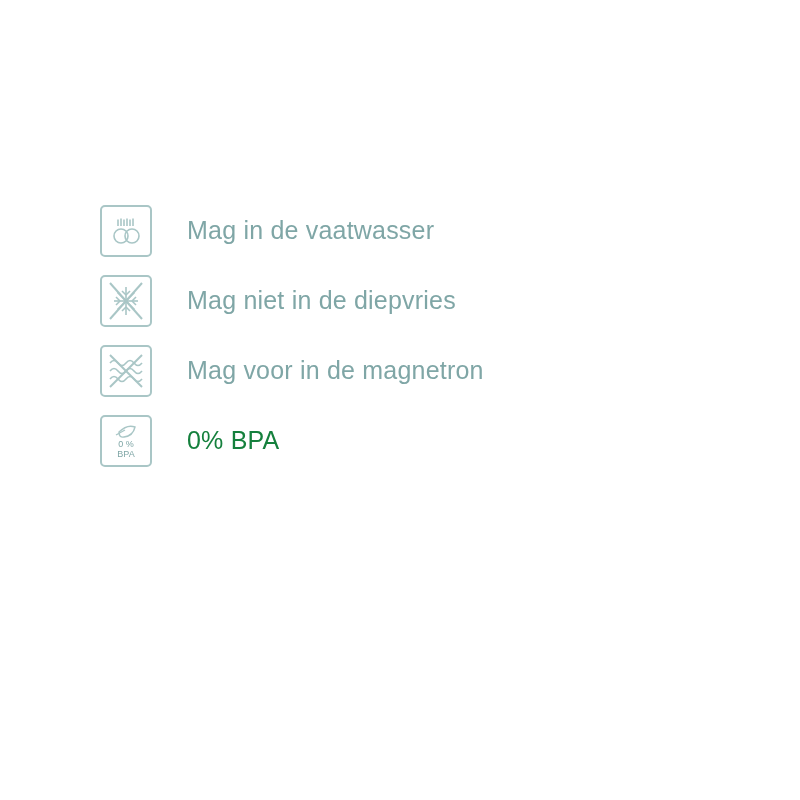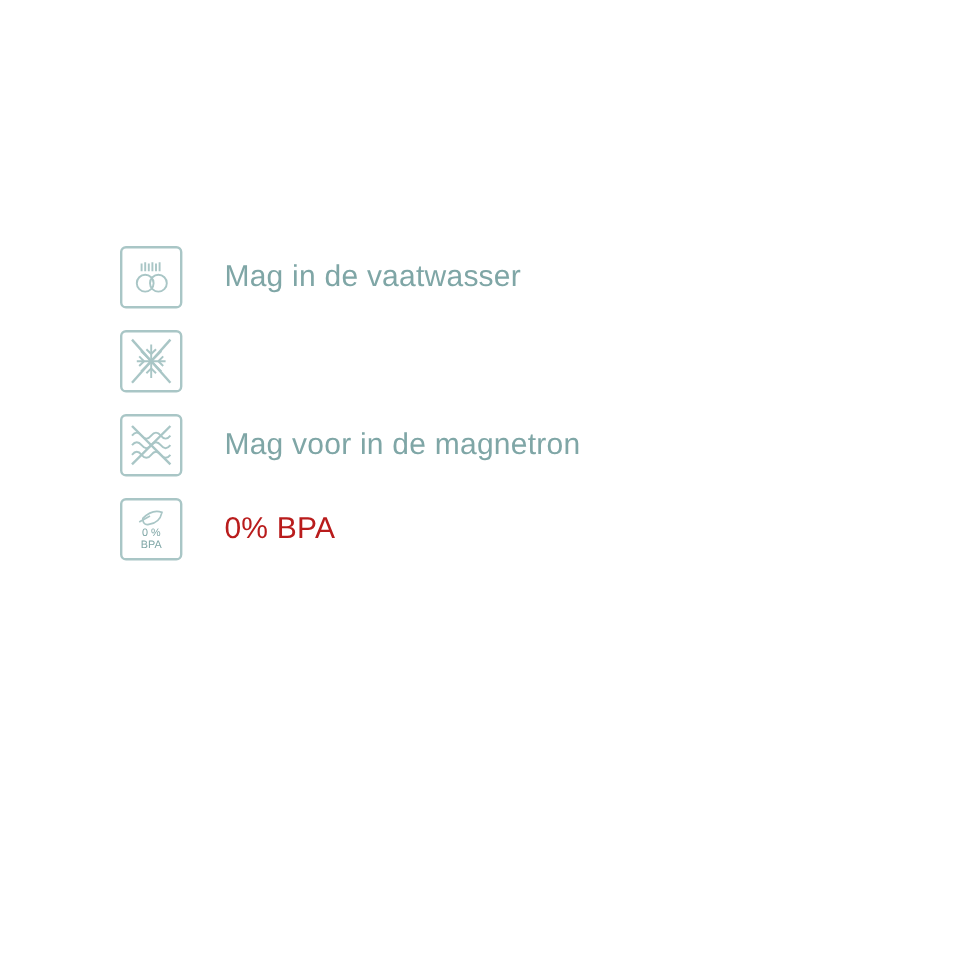--- a/index.html
+++ b/index.html
@@ -48,21 +48,21 @@
   }
   .icon-label {
     margin-left: 35px;
     color: #7fa6a6;
     font-size: 25px;
     line-height: 1.1;
     letter-spacing: 0.2px;
     white-space: nowrap;
   }
   .label-bpa {
-    color: #b91c1c;
+    color: #15803d;
   }
 </style>
 </head>
 <body>
 
 <div class="sheet">
 
   <div class="icon-list">
 
     <div class="icon-row">
@@ -99,20 +99,21 @@
             <line x1="12" y1="26" x2="16" y2="22"></line>
             <line x1="32" y1="18" x2="28" y2="22"></line>
             <line x1="32" y1="26" x2="28" y2="22"></line>
           </g>
           <g fill="none" stroke="#a9c6c6" stroke-width="2">
             <line x1="6" y1="4" x2="38" y2="40"></line>
             <line x1="38" y1="4" x2="6" y2="40"></line>
           </g>
         </svg>
       </div>
+      <div class="icon-label">Mag niet in de diepvries</div>
     </div>
 
     <div class="icon-row">
       <div class="icon-box">
         <svg width="44" height="44" viewBox="0 0 44 44">
           <g fill="none" stroke="#a9c6c6" stroke-width="1.6">
             <path d="M6 14 q4 -5 8 0 q4 5 8 0 q4 -5 8 0 q4 5 8 0"></path>
             <path d="M6 22 q4 -5 8 0 q4 5 8 0 q4 -5 8 0 q4 5 8 0"></path>
             <path d="M6 30 q4 -5 8 0 q4 5 8 0 q4 -5 8 0 q4 5 8 0"></path>
           </g>

